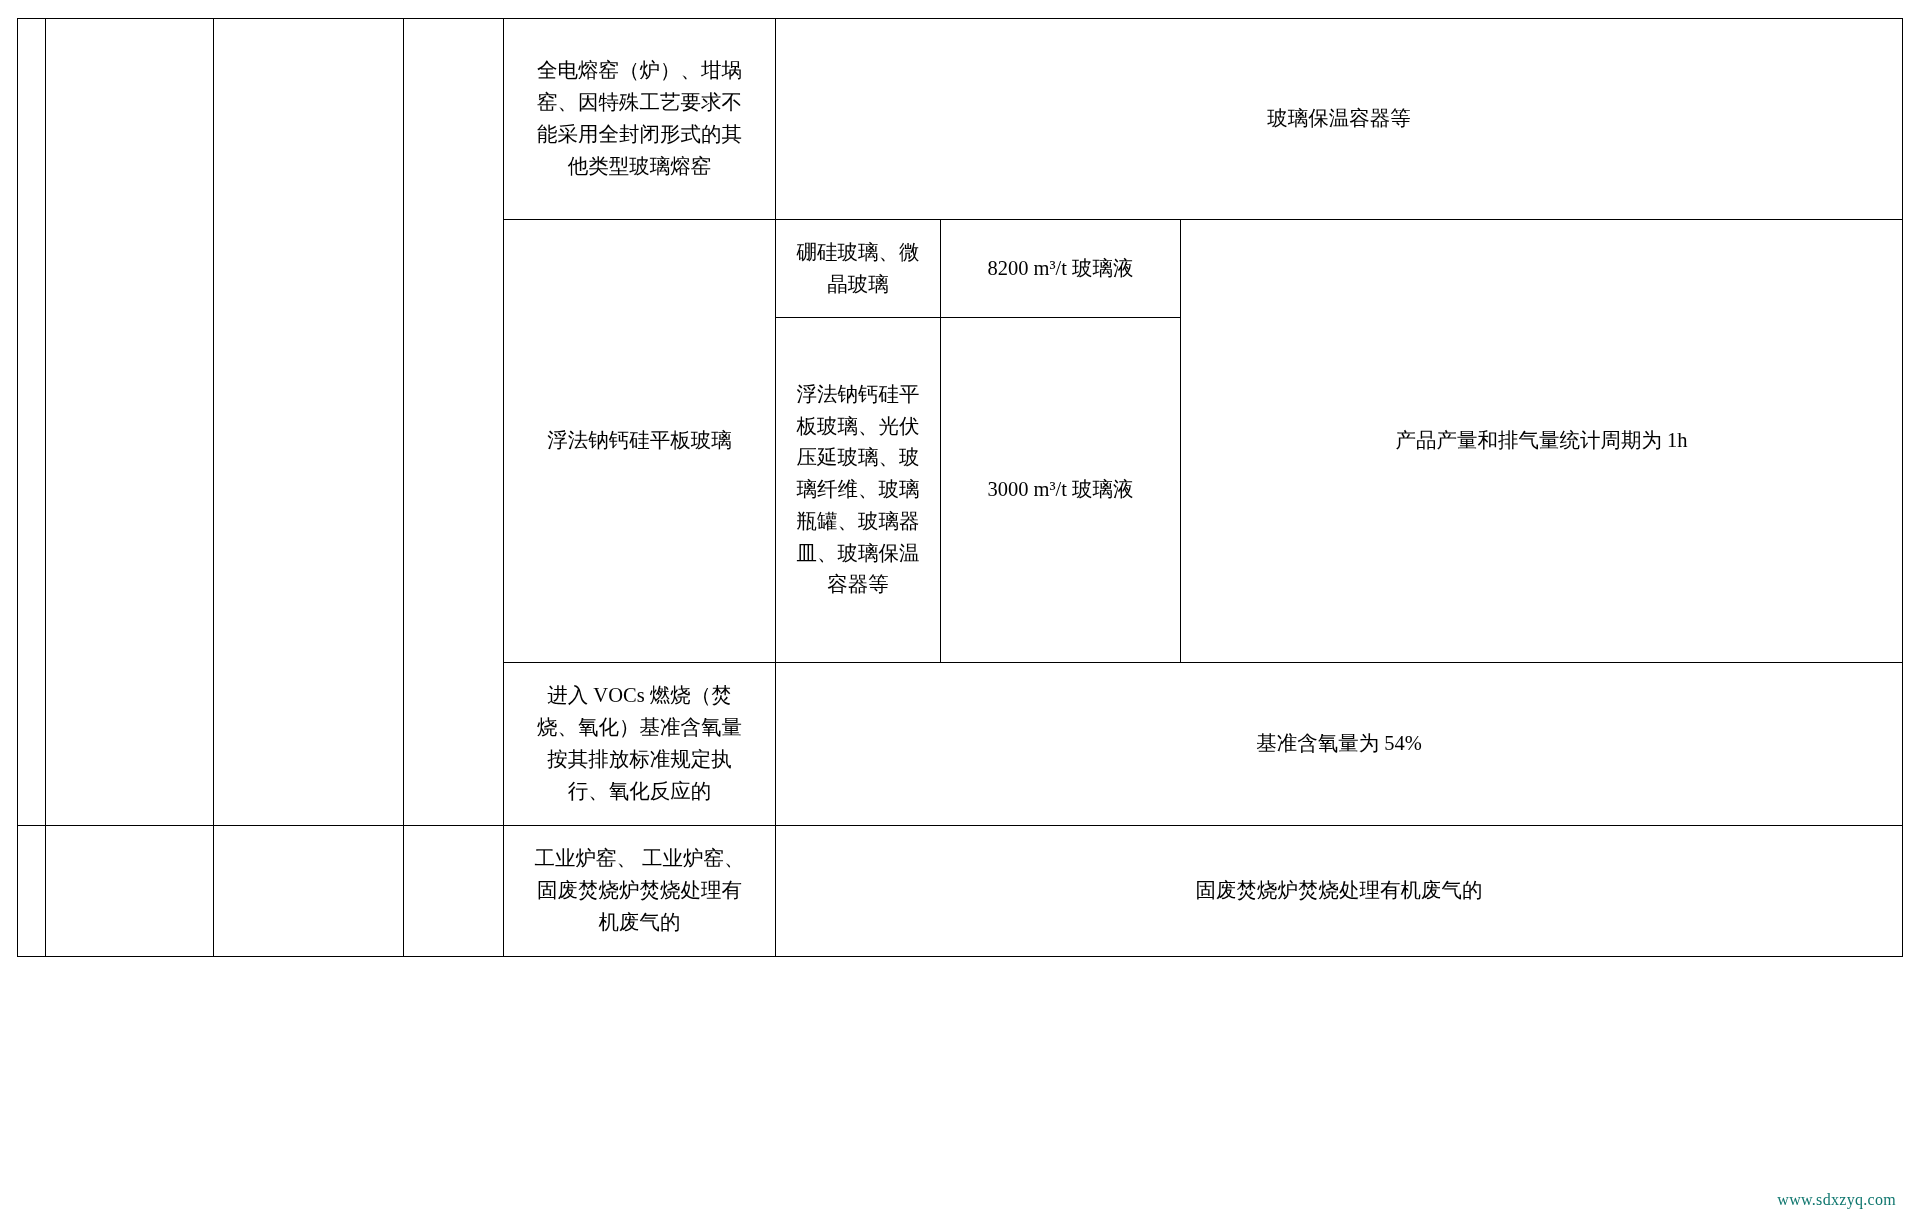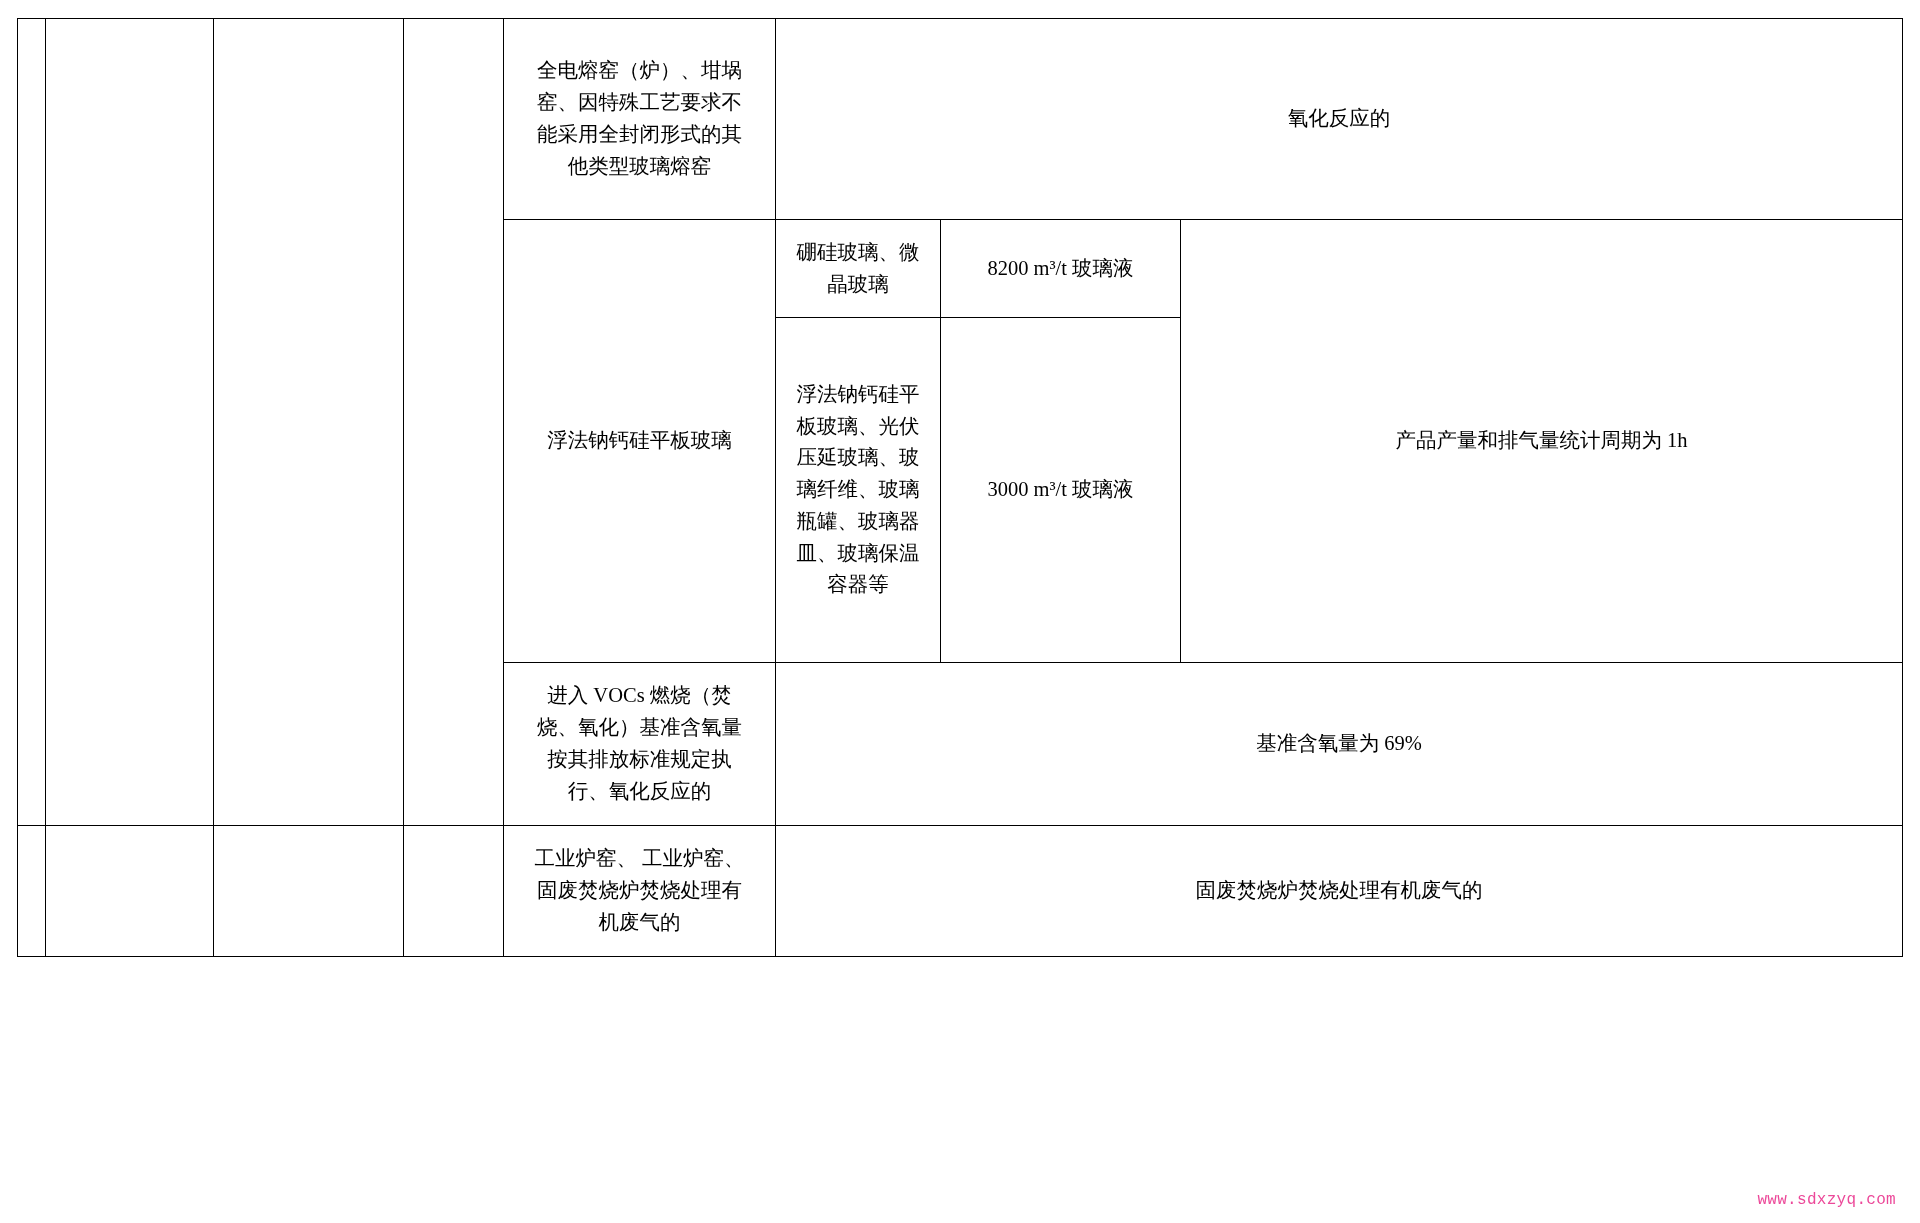--- a/index.html
+++ b/index.html
@@ -51,22 +51,22 @@
   .cell-narrow-sm {
     display: block;
     margin: 0 auto;
     max-width: 130px;
   }
   .watermark {
     position: absolute;
     right: 24px;
     bottom: 14px;
     font-size: 16px;
-    color: #ec4899;
-    font-family: Liberation Mono, monospace;
+    color: #0f766e;
+    font-family: Liberation Serif, serif;
     letter-spacing: 0.3px;
   }
 </style>
 </head>
 <body>
 
 <div class="page">
 
   <table class="doc-table">
     <colgroup>
@@ -83,21 +83,21 @@
 
       <tr>
         <td class="blank-col" rowspan="4"></td>
         <td class="blank-col" rowspan="4"></td>
         <td class="blank-col" rowspan="4"></td>
         <td class="blank-col" rowspan="4"></td>
         <td style="height:188px">
           <span class="cell-narrow">全电熔窑（炉）、坩埚窑、因特殊工艺要求不能采用全封闭形式的其他类型玻璃熔窑</span>
         </td>
         <td colspan="3">
-          <span>氧化反应的</span>
+          <span>玻璃保温容器等</span>
         </td>
       </tr>
 
       <tr>
         <td rowspan="2" style="height:418px">
           <span>浮法钠钙硅平板玻璃</span>
         </td>
         <td style="height:85px">
           <span class="cell-narrow-sm">硼硅玻璃、微晶玻璃</span>
         </td>
@@ -116,21 +116,21 @@
         <td>
           <span>3000 m³/t  玻璃液</span>
         </td>
       </tr>
 
       <tr>
         <td style="height:150px">
           <span class="cell-narrow">进入 VOCs 燃烧（焚烧、氧化）基准含氧量按其排放标准规定执行、氧化反应的</span>
         </td>
         <td colspan="3">
-          <span>基准含氧量为 69%</span>
+          <span>基准含氧量为 54%</span>
         </td>
       </tr>
 
       <tr>
         <td class="blank-col"></td>
         <td class="blank-col"></td>
         <td class="blank-col"></td>
         <td class="blank-col"></td>
         <td style="height:118px">
           <span class="cell-narrow">工业炉窑、 工业炉窑、固废焚烧炉焚烧处理有机废气的</span>

